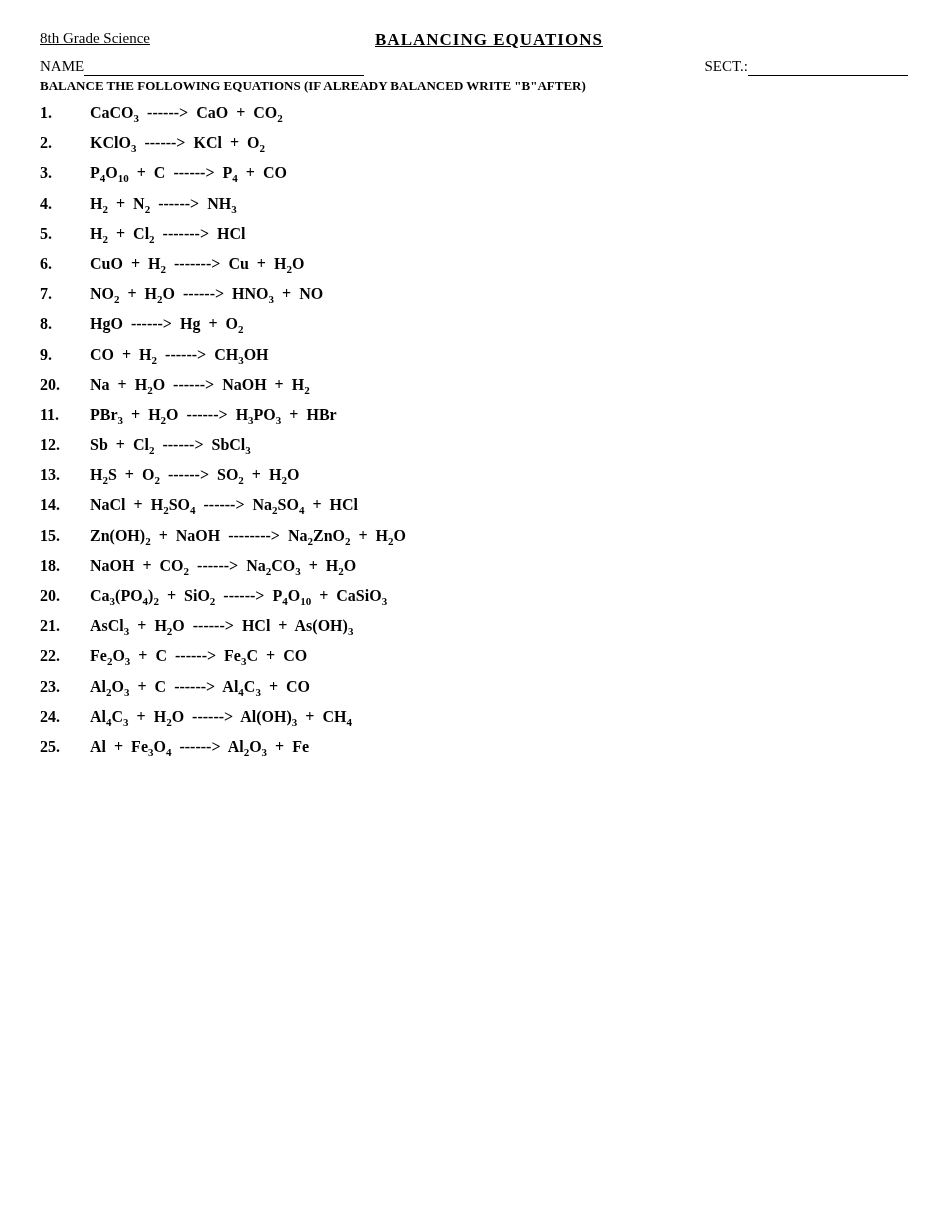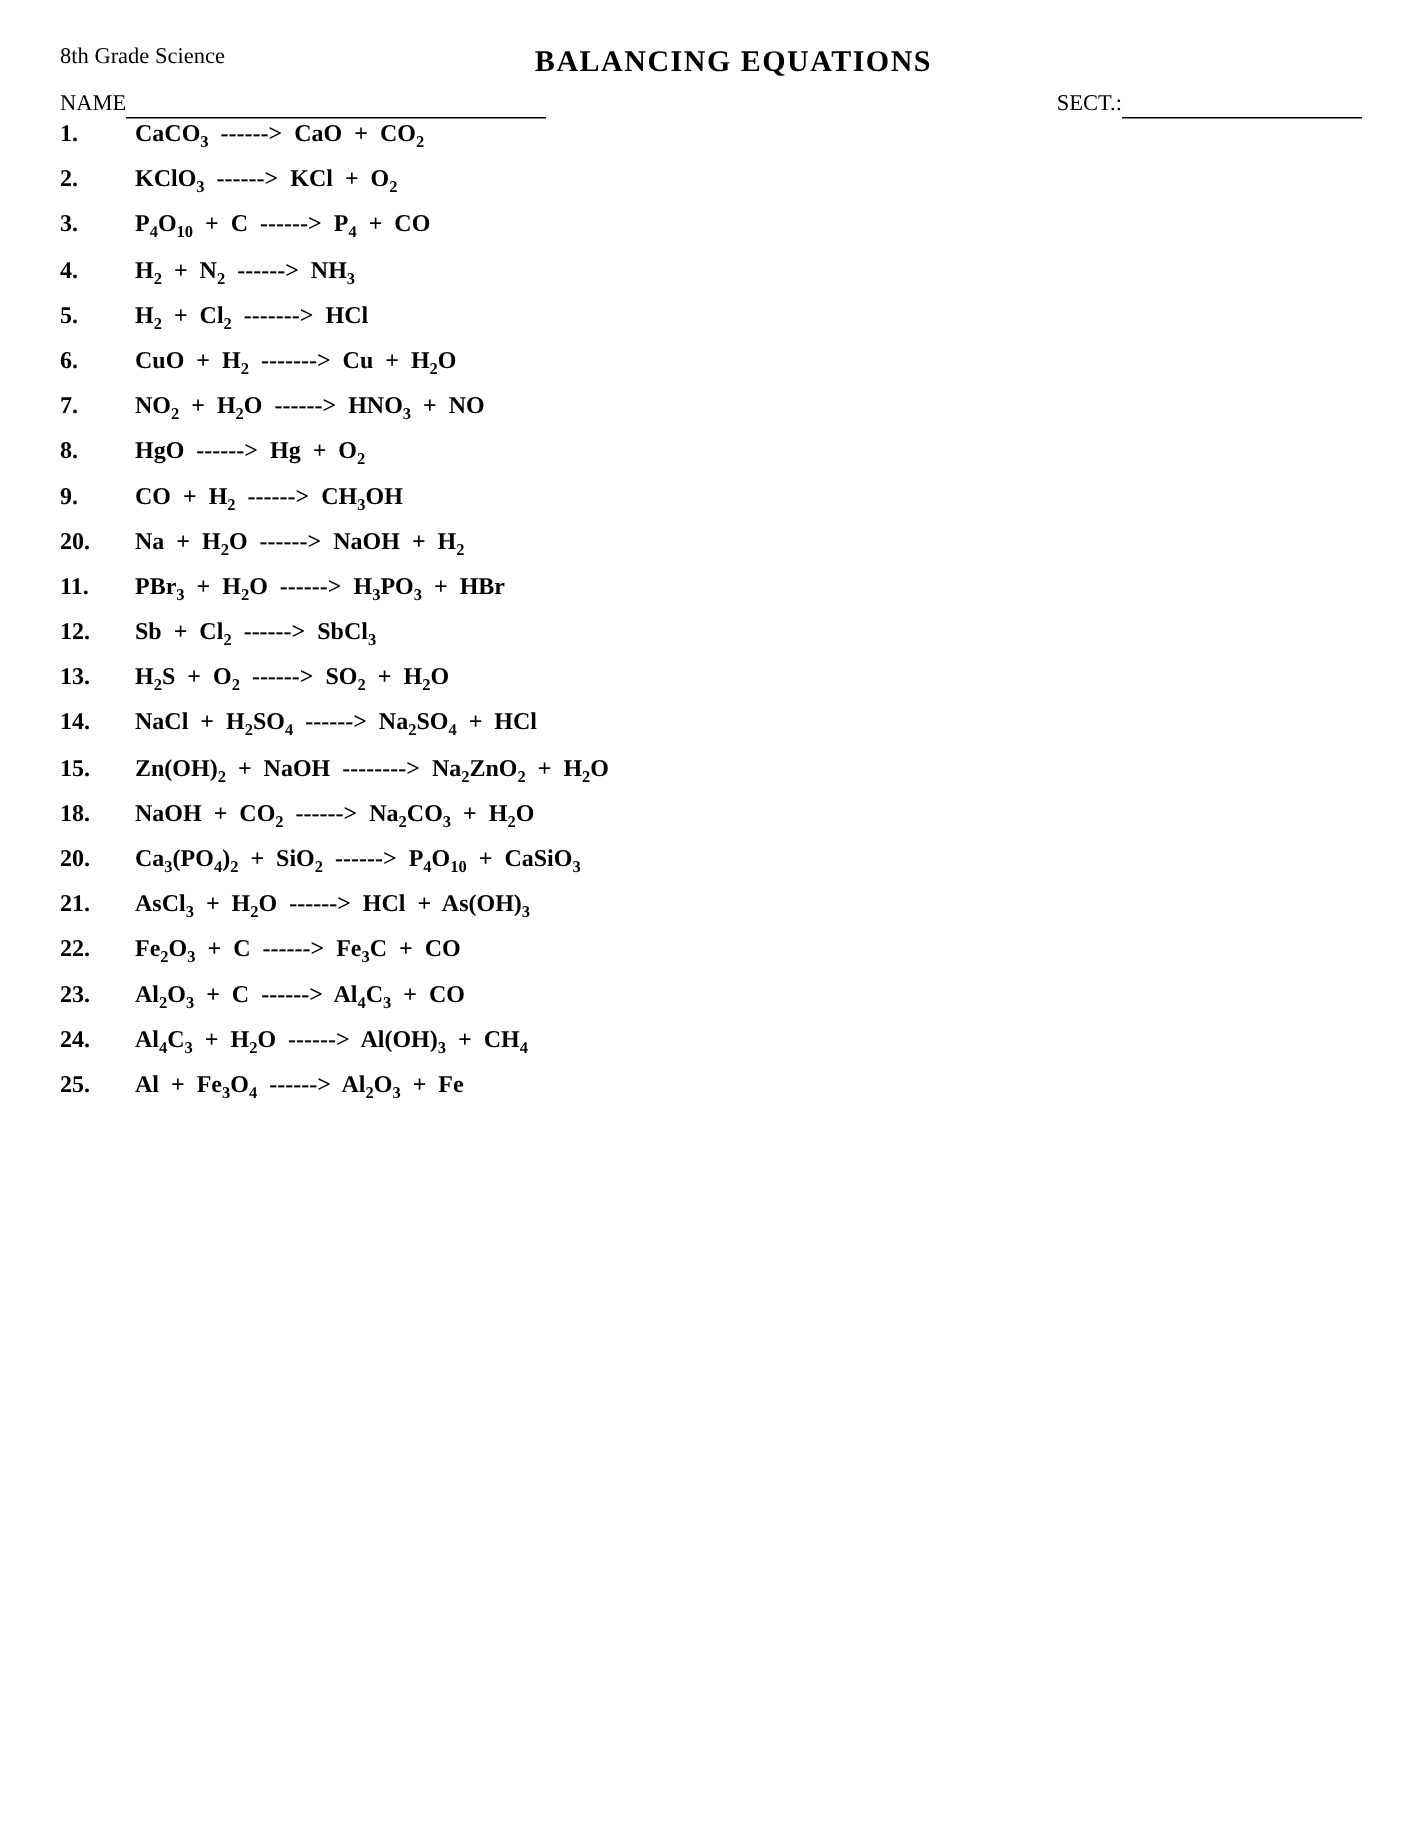--- a/index.html
+++ b/index.html
@@ -10,23 +10,24 @@
       color: #000;
       padding: 30px 40px;
       width: 948px;
       min-height: 1227px;
     }
     .header-row {
       display: flex;
       justify-content: space-between;
       align-items: flex-start;
       margin-bottom: 8px;
+      text-decoration: underline;
     }
     .header-left { font-size: 15px; }
-    .header-center { font-size: 20px; font-weight: bold; letter-spacing: 1px; }
+    .header-center { font-size: 17px; font-weight: bold; letter-spacing: 1px; }
     .name-sect-row {
       display: flex;
       justify-content: space-between;
       margin-bottom: 2px;
       font-size: 15px;
       align-items: flex-end;
     }
     .underline {
       display: inline-block;
       border-bottom: 1px solid #000;
@@ -77,20 +78,21 @@
 
   <div class="name-sect-row">
     <span>
       <span>NAME</span><span class="underline">&nbsp;&nbsp;&nbsp;&nbsp;&nbsp;&nbsp;&nbsp;&nbsp;&nbsp;&nbsp;&nbsp;&nbsp;&nbsp;&nbsp;&nbsp;&nbsp;&nbsp;&nbsp;&nbsp;&nbsp;&nbsp;&nbsp;&nbsp;&nbsp;&nbsp;&nbsp;&nbsp;&nbsp;&nbsp;&nbsp;&nbsp;&nbsp;&nbsp;&nbsp;&nbsp;&nbsp;&nbsp;&nbsp;&nbsp;&nbsp;&nbsp;&nbsp;&nbsp;&nbsp;&nbsp;&nbsp;</span>
     </span>
     <span>
       <span>SECT.:</span><span class="sect-underline">&nbsp;&nbsp;&nbsp;&nbsp;&nbsp;&nbsp;&nbsp;&nbsp;&nbsp;&nbsp;&nbsp;&nbsp;&nbsp;&nbsp;&nbsp;&nbsp;&nbsp;&nbsp;&nbsp;&nbsp;&nbsp;&nbsp;&nbsp;&nbsp;&nbsp;&nbsp;&nbsp;&nbsp;&nbsp;</span>
     </span>
   </div>
 
+  <div class="instruction">BALANCE THE FOLLOWING EQUATIONS (IF ALREADY BALANCED WRITE "B"AFTER)</div>
 
   <ul class="equation-list">
   <li class="eq-item">
         <span class="eq-num">1.</span>
         <span class="eq-content">CaCO<sub>3</sub> &nbsp;------&gt;&nbsp; CaO &nbsp;+&nbsp; CO<sub>2</sub></span>
       </li>
       <li class="eq-item">
         <span class="eq-num">2.</span>
         <span class="eq-content">KClO<sub>3</sub> &nbsp;------&gt;&nbsp; KCl &nbsp;+&nbsp; O<sub>2</sub></span>
       </li>

